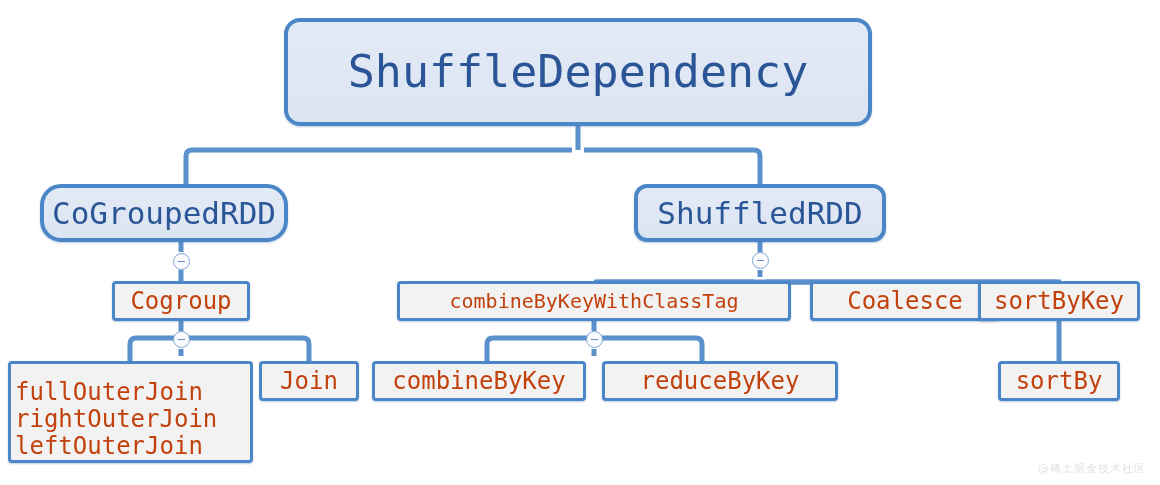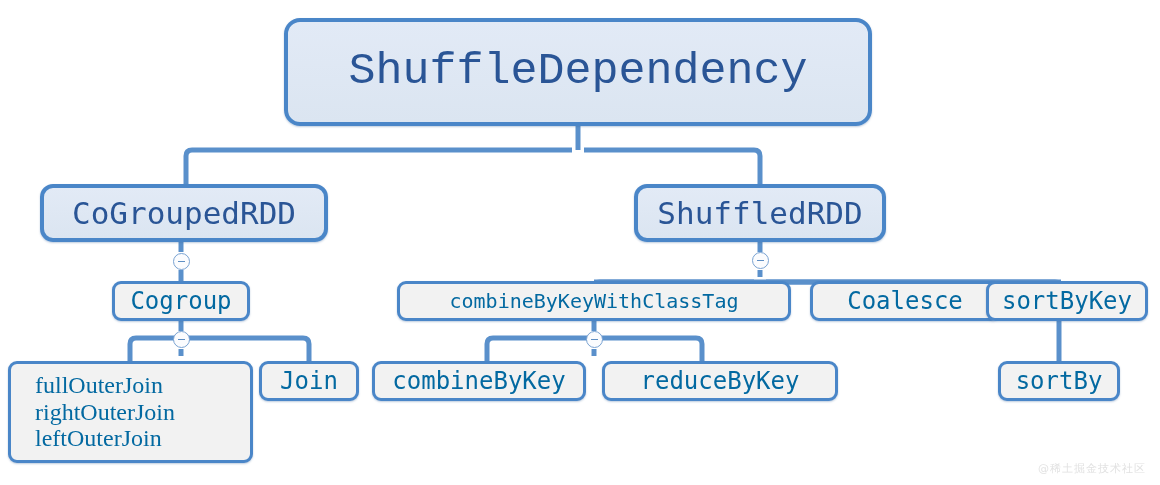--- a/index.html
+++ b/index.html
@@ -26,49 +26,47 @@
     pointer-events: none;
   }
   
   .node {
     position: absolute;
     box-sizing: border-box;
     display: flex;
     align-items: center;
     justify-content: center;
     border: 3px solid #4a86c8;
-    border-radius: 9px;
+    border-radius: 4px;
     background: #f2f2f2;
-    color: #0369a1;
+    color: #c2410c;
     font-family: "DejaVu Sans Mono", monospace;
     white-space: pre;
     line-height: 1.12;
     box-shadow: 0 1px 2px rgba(70,110,160,0.35);
   }
   .node.root {
     border-width: 4px;
     border-radius: 16px;
     background: linear-gradient(180deg, #e2eaf6 0%, #dbe5f1 100%);
     color: #2a5596;
-    font-family: Liberation Mono, monospace;
   }
   .node.level2 {
     border-width: 4px;
     border-radius: 13px;
     background: linear-gradient(180deg, #e2eaf6 0%, #dbe5f1 100%);
     color: #2a5596;
   }
   .node .label {
     display: block;
   }
   .node.multiline {
     justify-content: flex-start;
-    align-items: center;
-    padding-left: 24px;
-    font-family: Liberation Serif, serif;
+    align-items: flex-end;
+    padding-left: 4px;
   }
   .node.multiline .label {
     text-align: left;
   }
   
   .toggle {
     position: absolute;
     width: 17px;
     height: 17px;
     box-sizing: border-box;
@@ -140,41 +138,41 @@
       <path d="M 600 338 L 696 338 Q 702 338 702 344 L 702 361"></path>
 
       <path d="M 1059 321 L 1059 361"></path>
     </g>
   </svg>
 
   <div class="node root" style="left:284px; top:18px; width:588px; height:108px; font-size:45px;">
     <span class="label">ShuffleDependency</span>
   </div>
 
-  <div class="node level2" style="left:40px; top:184px; width:288px; height:58px; font-size:31px;">
+  <div class="node level2" style="left:40px; top:184px; width:248px; height:58px; font-size:31px;border-radius:21px;">
     <span class="label">CoGroupedRDD</span>
   </div>
 
   <div class="node level2" style="left:634px; top:184px; width:252px; height:58px; font-size:31px;">
     <span class="label">ShuffledRDD</span>
   </div>
 
   <div class="node" style="left:112px; top:281px; width:138px; height:40px; font-size:24px;">
     <span class="label">Cogroup</span>
   </div>
 
   <div class="node" style="left:397px; top:281px; width:394px; height:40px; font-size:20px;">
     <span class="label">combineByKeyWithClassTag</span>
   </div>
 
   <div class="node" style="left:810px; top:281px; width:190px; height:40px; font-size:24px;">
     <span class="label">Coalesce</span>
   </div>
 
-  <div class="node" style="left:978px; top:281px; width:162px; height:40px; font-size:24px;margin-left:8px;">
+  <div class="node" style="left:978px; top:281px; width:162px; height:40px; font-size:24px;">
     <span class="label">sortByKey</span>
   </div>
 
   <div class="node multiline" style="left:8px; top:361px; width:245px; height:102px; font-size:24px;">
     <span class="label">fullOuterJoin
 rightOuterJoin
 leftOuterJoin</span>
   </div>
 
   <div class="node" style="left:259px; top:361px; width:100px; height:40px; font-size:24px;">

